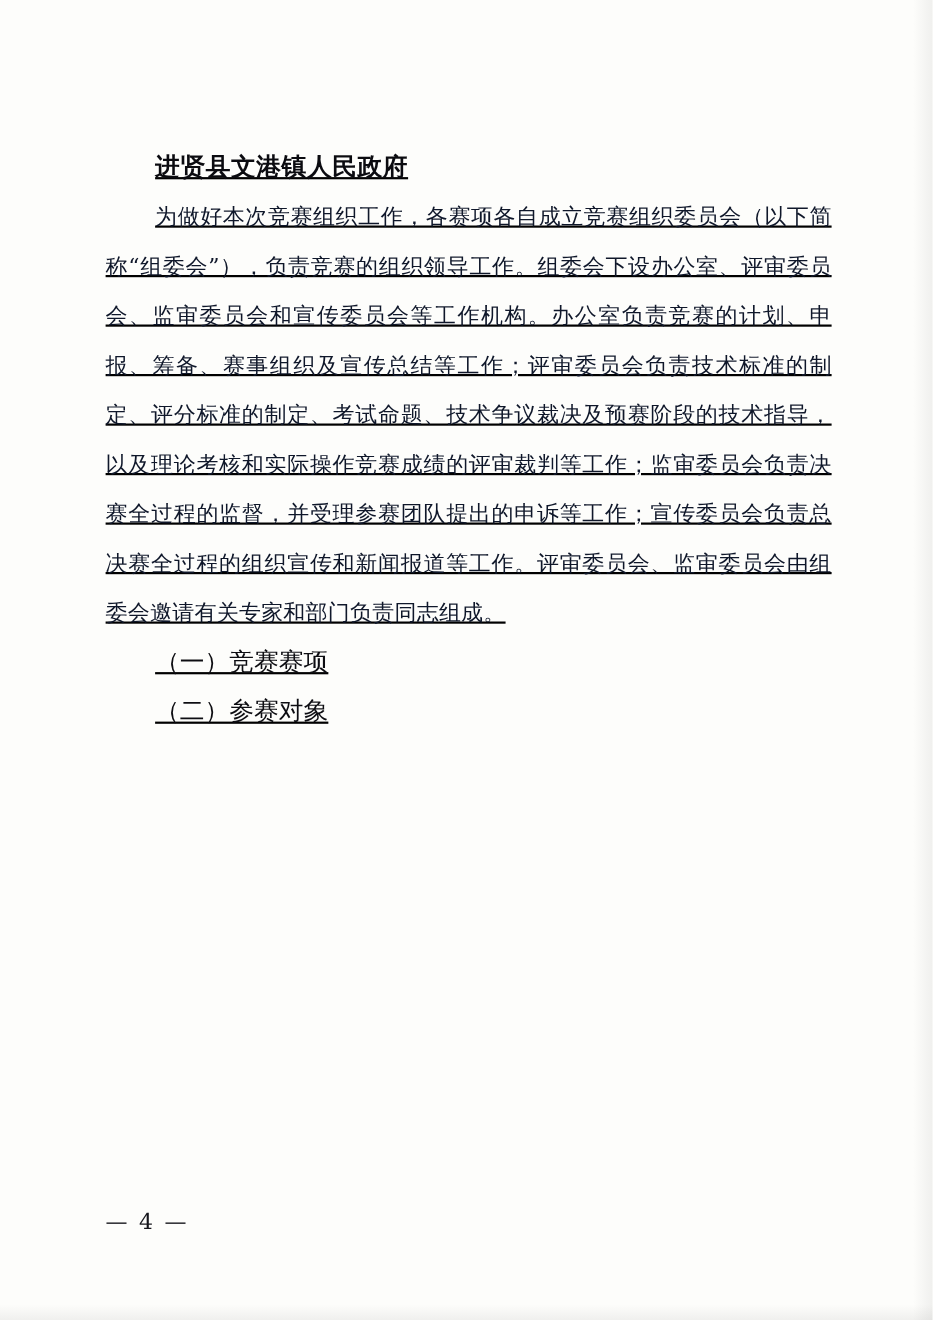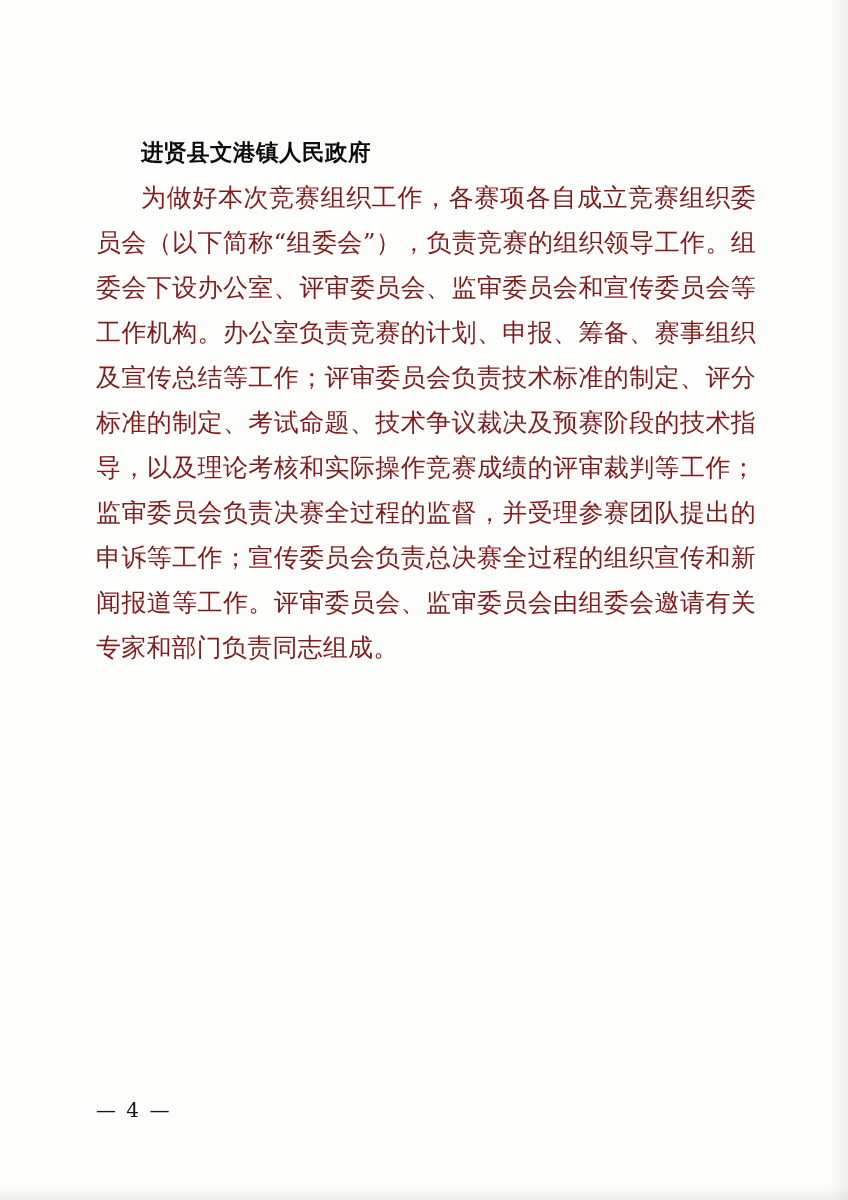--- a/index.html
+++ b/index.html
@@ -16,25 +16,26 @@
     height: 1200px;
     background: #fdfdfb;
     overflow: hidden;
     box-sizing: border-box;
   }
   .doc-body {
     position: absolute;
     left: 96px;
     top: 130px;
     width: 660px;
+    text-decoration: underline;
   }
   .para {
-    font-size: 25px;
+    font-size: 20px;
     line-height: 45px;
-    color: #7f1d1d;
+    color: #0f172a;
     text-align: justify;
     text-justify: inter-ideograph;
     margin: 0 0 0 0;
     letter-spacing: 0.2px;
     font-family: "DejaVu Serif", "Liberation Serif", serif;
   }
   .indent2 {
     text-indent: 45px;
   }
   .heading {
@@ -93,22 +94,24 @@
 
 <div class="page">
 
   <div class="doc-body">
 
     <div class="org-line">进贤县文港镇人民政府</div>
 
     <p class="para indent2">为做好本次竞赛组织工作，各赛项各自成立竞赛组织委员会（以下简称“组委会”），负责竞赛的组织领导工作。组委会下设办公室、评审委员会、监审委员会和宣传委员会等工作机构。办公室负责竞赛的计划、申报、筹备、赛事组织及宣传总结等工作；评审委员会负责技术标准的制定、评分标准的制定、考试命题、技术争议裁决及预赛阶段的技术指导，以及理论考核和实际操作竞赛成绩的评审裁判等工作；监审委员会负责决赛全过程的监督，并受理参赛团队提出的申诉等工作；宣传委员会负责总决赛全过程的组织宣传和新闻报道等工作。评审委员会、监审委员会由组委会邀请有关专家和部门负责同志组成。</p>
 
 
+    <div class="subhead">（一）竞赛赛项</div>
 
 
+    <div class="subhead">（二）参赛对象</div>
 
 
   </div>
 
   <div class="page-number">— 4 —</div>
 
   <div class="scan-edge-right"></div>
   <div class="scan-edge-bottom"></div>
 
 </div>

